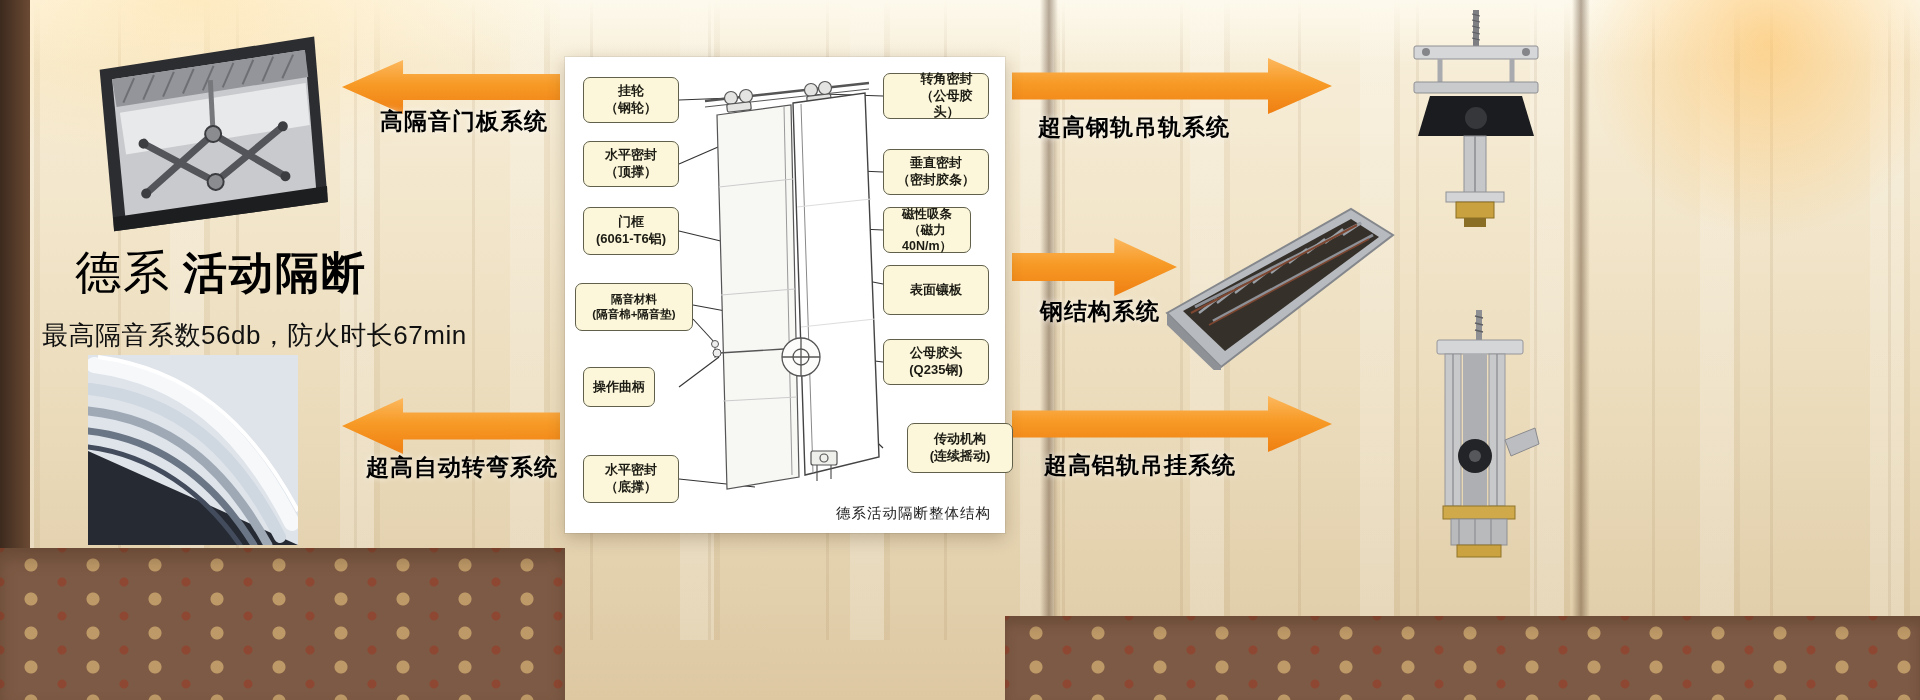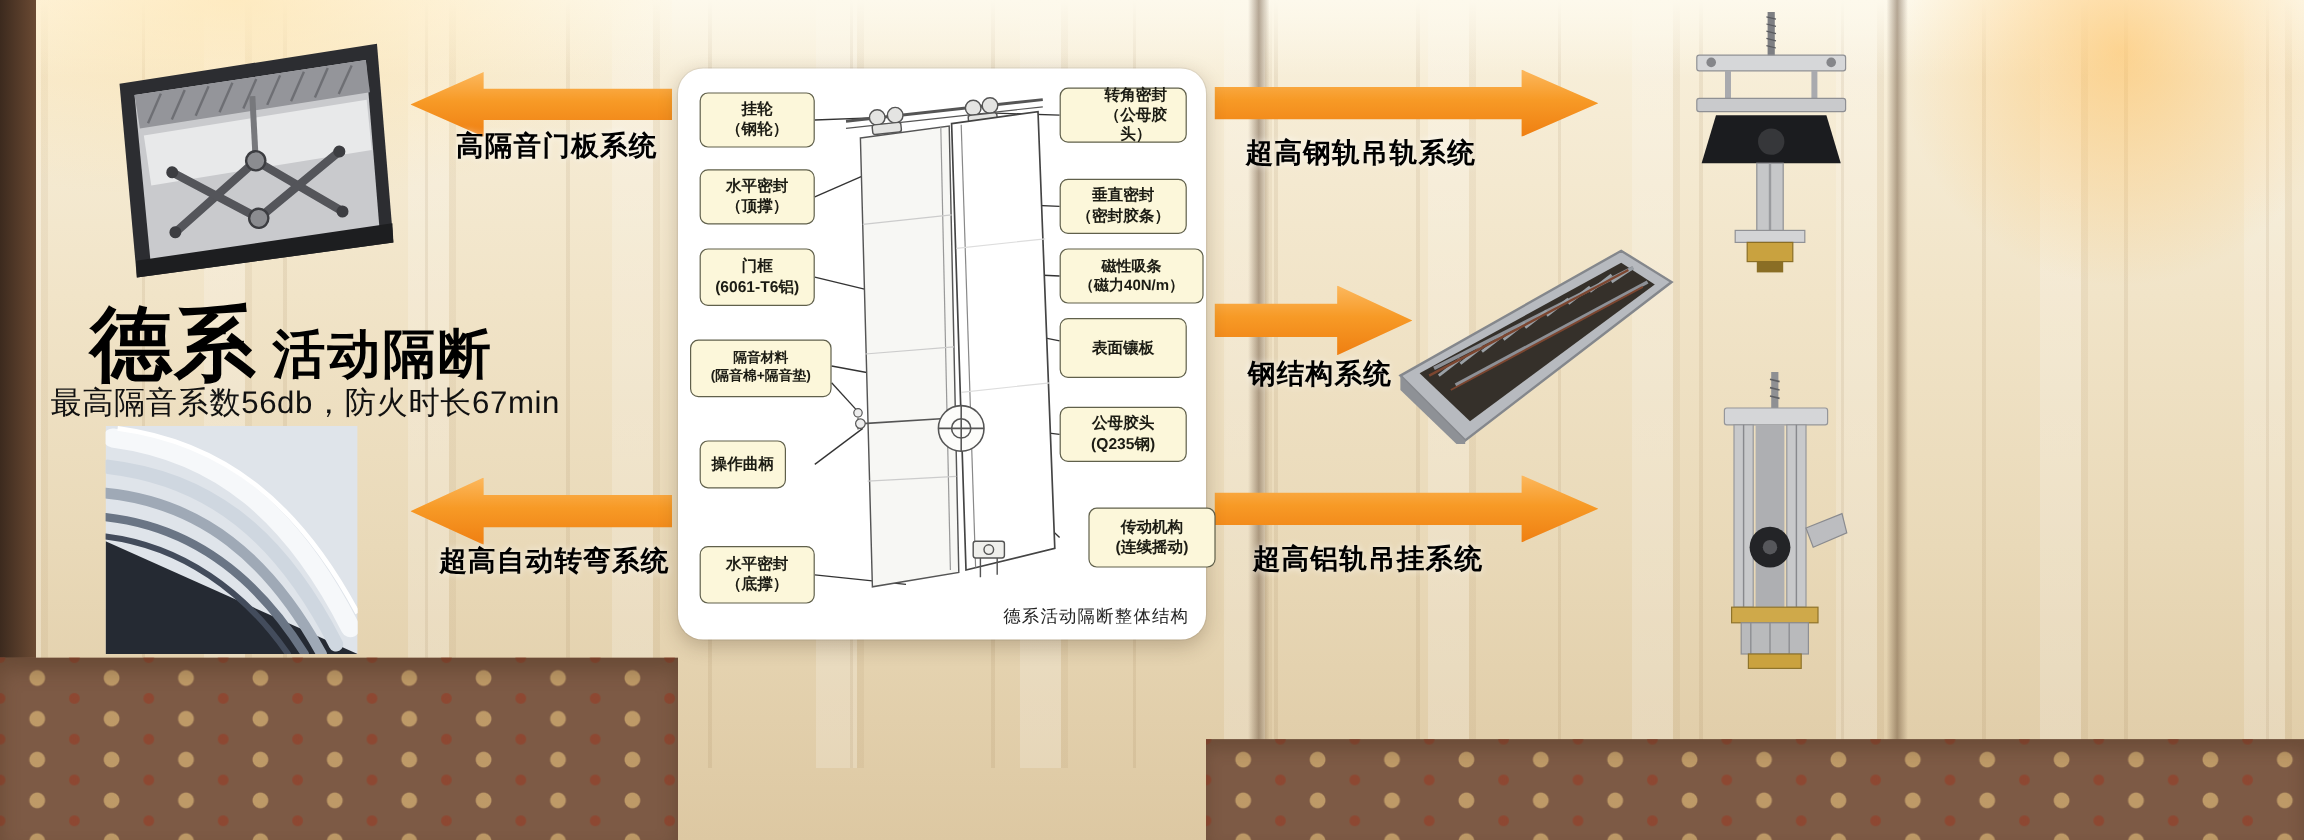--- a/index.html
+++ b/index.html
@@ -29,45 +29,45 @@
     background-size:62px 34px,62px 34px;background-position:0 0,31px 17px;}
   .carpet-left{left:0;top:548px;width:565px;height:152px;box-shadow:inset 0 10px 16px rgba(70,45,25,0.35);}
   .carpet-right{left:1005px;top:616px;width:915px;height:84px;box-shadow:inset 0 8px 12px rgba(70,45,25,0.3);}
 
   
   .photo{position:absolute;}
   .photo-rot{transform:rotate(-3deg);}
 
   
   .title-row{left:75px;top:242px;display:flex;align-items:baseline;color:#000;}
-  .title-brand{font-size:68px;font-weight:700;letter-spacing:2px;}
+  .title-brand{font-size:46px;font-weight:400;letter-spacing:2px;}
   .title-name{font-size:44px;font-weight:600;margin-left:12px;letter-spacing:2px;}
   .subtitle{left:42px;top:318px;font-size:26px;color:#111;letter-spacing:0.5px;}
 
   
   .block-arrow{position:absolute;background:linear-gradient(180deg,#fcb85e 0%,#f79a26 45%,#ef7f12 100%);}
   .sys-label{position:absolute;font-weight:bold;font-size:23px;color:#000;letter-spacing:1px;
              text-shadow:0 0 6px rgba(255,255,255,0.8);}
 
   
   .diagram-panel{left:565px;top:57px;width:440px;height:476px;background:#ffffff;
-     box-shadow:0 0 0 1px rgba(0,0,0,0.06),0 5px 16px rgba(60,40,20,0.25);border-radius:21px;}
+     box-shadow:0 0 0 1px rgba(0,0,0,0.06),0 5px 16px rgba(60,40,20,0.25);}
   .door-art{position:absolute;left:0;top:0;}
   .callout{position:absolute;background:#fcf7da;border:1.6px solid #60604b;border-radius:7px;
      display:flex;align-items:center;justify-content:center;text-align:center;white-space:pre-line;
      font-weight:bold;font-size:13px;line-height:1.3;color:#1c1c14;padding:2px 3px;box-sizing:border-box;}
   .cl1{left:18px;top:20px;width:96px;height:46px;}
   .cl2{left:18px;top:84px;width:96px;height:46px;}
   .cl3{left:18px;top:150px;width:96px;height:48px;}
   .cl4{left:10px;top:226px;width:118px;height:48px;font-size:11.5px;}
   .cl5{left:18px;top:310px;width:72px;height:40px;}
   .cl6{left:18px;top:398px;width:96px;height:48px;}
   .cr1{left:318px;top:16px;width:106px;height:46px;padding-left:24px;}
   .cr2{left:318px;top:92px;width:106px;height:46px;}
-  .cr3{left:318px;top:150px;width:120px;height:46px;font-size:12.5px;}
+  .cr3{left:318px;top:150px;width:88px;height:46px;font-size:12.5px;}
   .cr4{left:318px;top:208px;width:106px;height:50px;font-family:Liberation Serif, serif;}
   .cr5{left:318px;top:282px;width:106px;height:46px;}
   .cr6{left:318px;top:366px;width:106px;height:50px;margin-left:24px;}
   .diagram-caption{position:absolute;right:14px;bottom:10px;font-size:14.5px;color:#222;letter-spacing:1px;}
 </style>
 </head>
 <body>
 
 <div class="stage">
 

